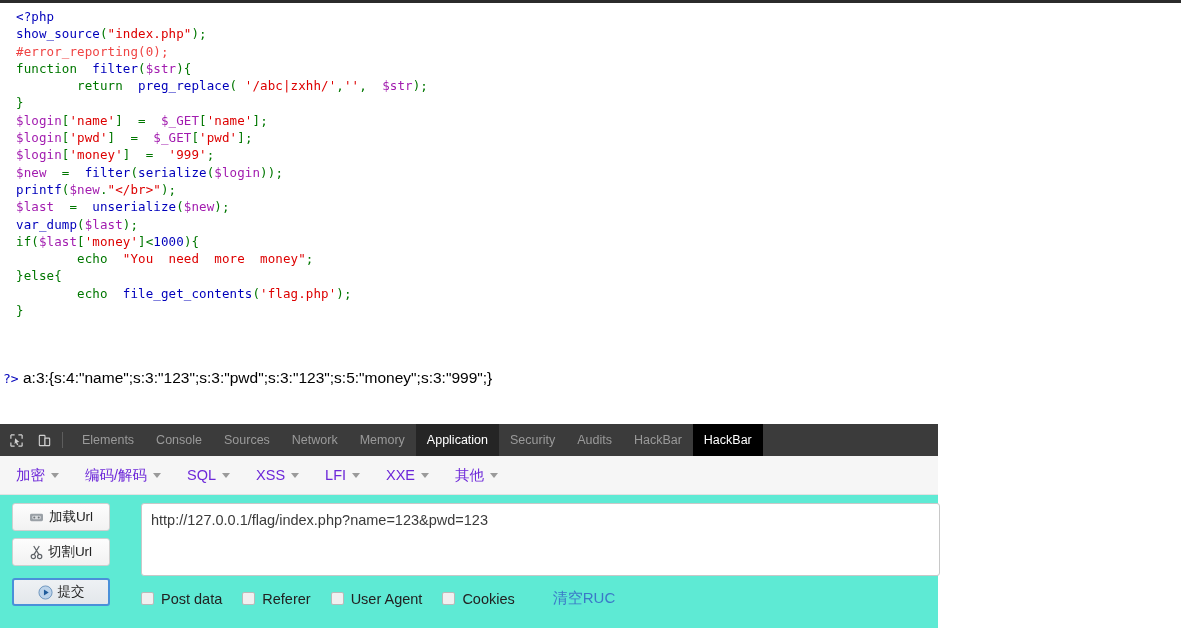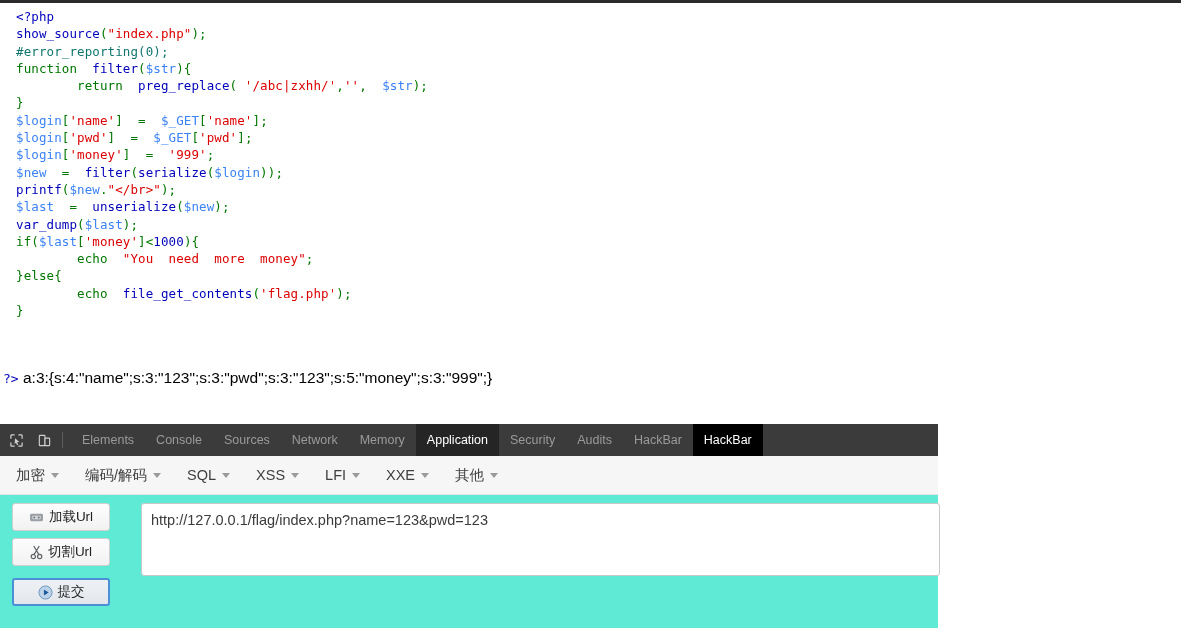--- a/index.html
+++ b/index.html
@@ -34,22 +34,22 @@
     white-space: pre;
     color: #000000;
     letter-spacing: .1px;
     margin-left: 12px;
   }
   #code .ln { display: block; height: 17.3px; }
   .k   { color: #007700; }           
   .fn  { color: #0000BB; }           
   .str { color: #DD0000; }           
   .var { color: #0000BB; }           
-  .dv  { color: #3b82f6; text-align: center; }           
-  .cm  { color: #0f766e; }           
+  .dv  { color: #a21caf; text-align: center; }           
+  .cm  { color: #ef4444; }           
   .op  { color: #007700; }           
   .num { color: #0000BB; }
 
   
   #out {
     position: absolute;
     left: 3px; top: 318px;
     font-family: "Liberation Sans", sans-serif;
     font-size: 15.5px;
     line-height: 24px;
@@ -101,21 +101,21 @@
     height: 39px;
     background: #f6f6f6;
     border-bottom: 1px solid #e2e2e2;
     display: flex; align-items: center;
     padding-left: 16px;
     box-sizing: border-box;
   }
   .hb-menu {
     display: flex; align-items: center;
     margin-right: 26px;
-    color: #404040;
+    color: #6d28d9;
     font-size: 14.5px;
     cursor: pointer;
     white-space: nowrap;
   }
   .caret {
     display: inline-block;
     margin-left: 6px;
     width: 0; height: 0;
     border-left: 4px solid transparent;
     border-right: 4px solid transparent;
@@ -304,14 +304,35 @@
               <circle cx="8" cy="8" r="7" fill="#bcd3ea" stroke="#6b93bd" stroke-width="1"></circle>
               <path d="M6.3 4.8 L11.4 8 L6.3 11.2 Z" fill="#1f5b9b"></path>
             </svg>
           </span>
           <span>提交</span>
         </div>
       </div>
 
     <textarea id="hb-url" spellcheck="false" placeholder="http://" style="">http://127.0.0.1/flag/index.php?name=123&amp;pwd=123</textarea>
 
+    <div id="hb-checks">
+      <div id="chk-list" style="display:flex;align-items:center;">
+          <label class="chk-wrap">
+            <span class="chk-box"></span>
+            <span>Post data</span>
+          </label>
+          <label class="chk-wrap">
+            <span class="chk-box"></span>
+            <span>Referer</span>
+          </label>
+          <label class="chk-wrap">
+            <span class="chk-box"></span>
+            <span>User Agent</span>
+          </label>
+          <label class="chk-wrap">
+            <span class="chk-box"></span>
+            <span>Cookies</span>
+          </label>
+        </div>
+      <span id="clear-link">清空RUC</span>
+    </div>
   </div>
 </div>
 
 </body></html>

